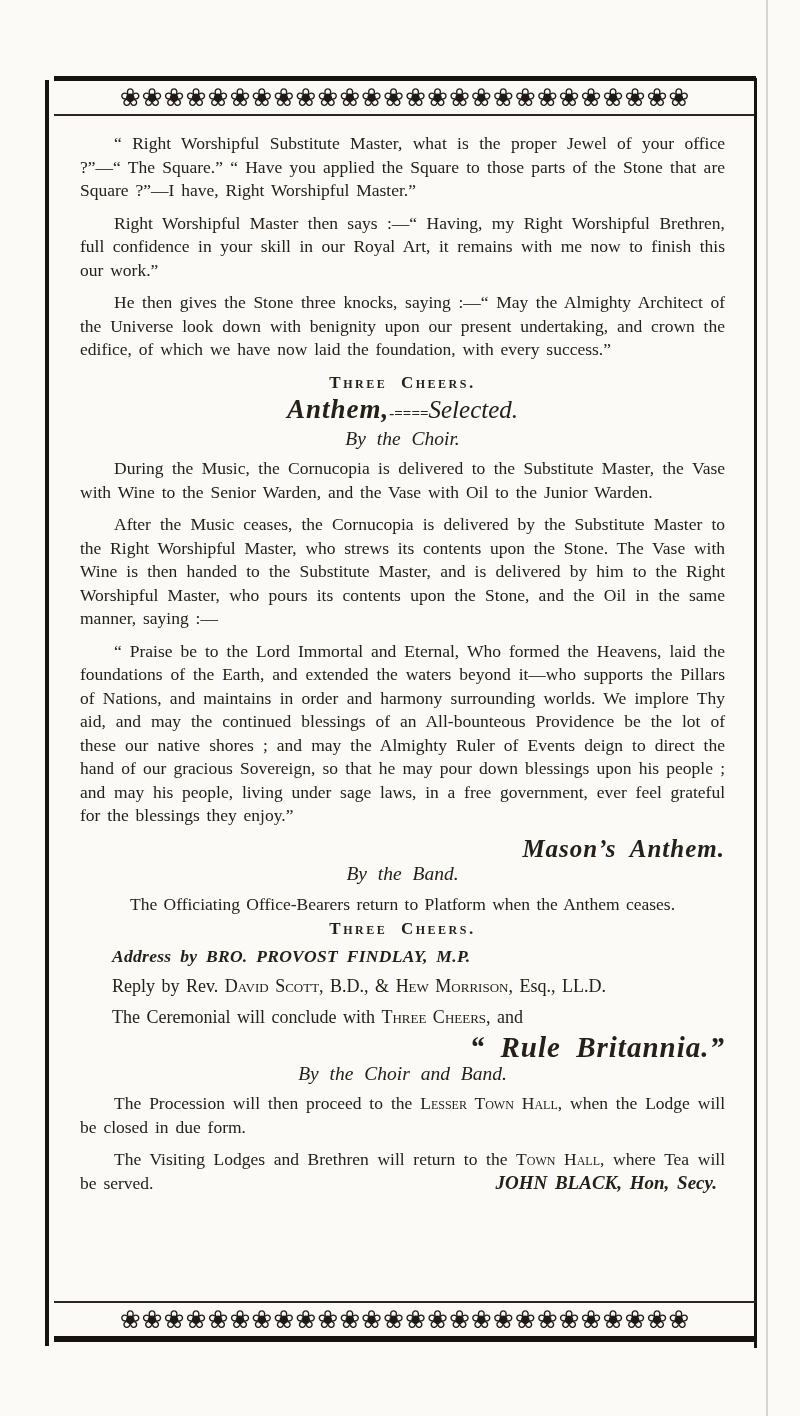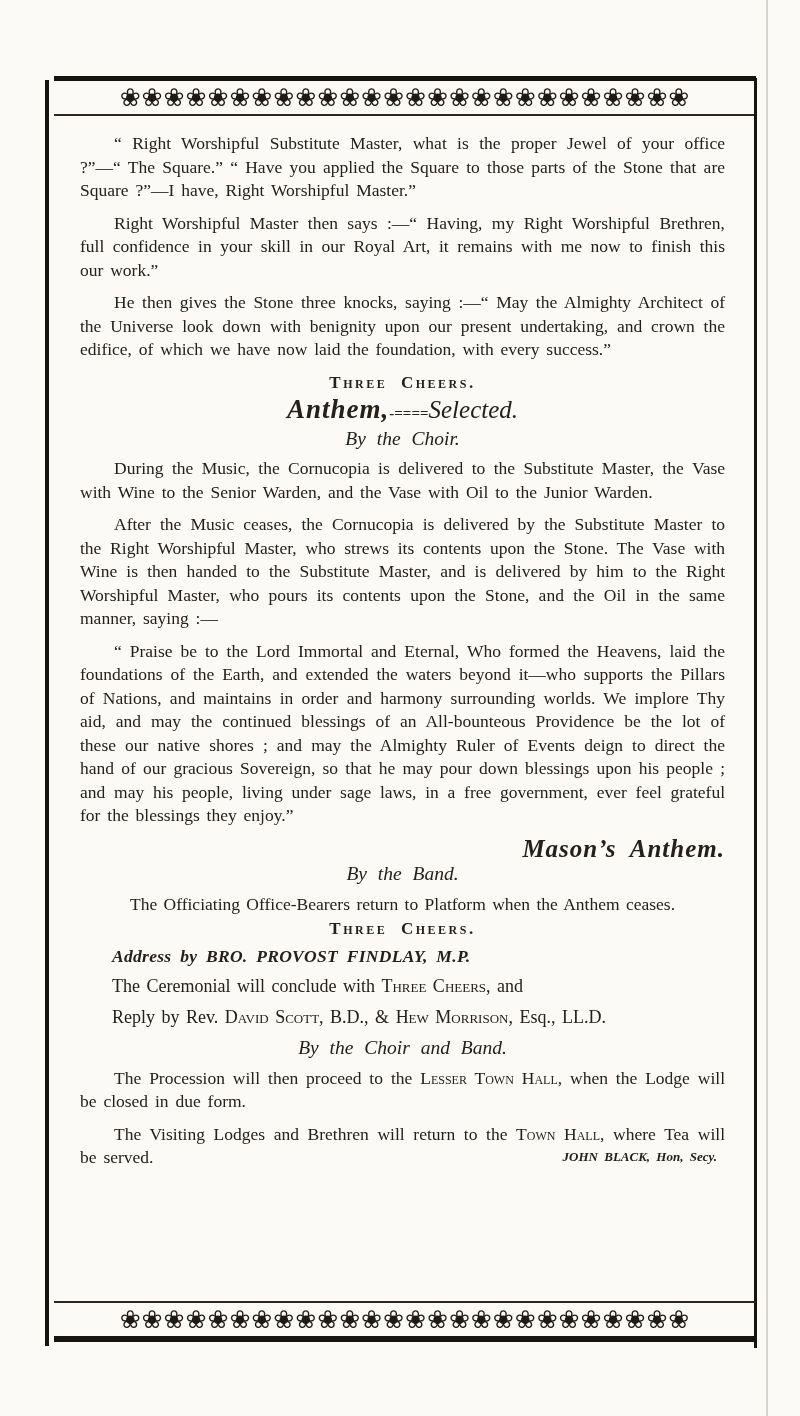--- a/index.html
+++ b/index.html
@@ -48,21 +48,21 @@
   .center-line { text-align: center; margin: 0 0 0; word-spacing: 2px; }
   .address-line {
     font-weight: bold; font-style: italic; font-size: 17.5px;
     padding-left: 32px; margin: 2px 0 7px; word-spacing: 4px; letter-spacing: 0.3px;
   }
   .hang-line { padding-left: 32px; margin: 0 0 7px; font-size: 18px; word-spacing: 2px; }
   .sc { font-variant: small-caps; }
   .visiting-wrap { position: relative; }
   .signature {
     position: absolute; right: 8px; bottom: 1px;
-    font-weight: bold; font-style: italic; font-size: 13px; word-spacing: 3px;
+    font-weight: bold; font-style: italic; font-size: 19px; word-spacing: 3px;
   }
 </style>
 </head>
 <body>
 
 <div class="page">
 
   <div class="band band-top">❀❀❀❀❀❀❀❀❀❀❀❀❀❀❀❀❀❀❀❀❀❀❀❀❀❀</div>
   <div class="rule-left"></div>
   <div class="rule-right"></div>
@@ -98,24 +98,25 @@
 
     <div class="section-title">Mason’s Anthem.</div>
     <div class="byline">By the Band.</div>
 
     <div class="center-line">The Officiating Office-Bearers return to Platform when the Anthem ceases.</div>
 
     <div class="cheers">Three Cheers.</div>
 
     <div class="address-line">Address by BRO. PROVOST FINDLAY, M.P.</div>
 
+    <div class="hang-line"><span>Reply by Rev. </span><span class="sc">David Scott</span><span>, B.D., &amp; </span><span class="sc">Hew Morrison</span><span>, Esq., LL.D.</span></div>
+
     <div class="hang-line"><span>The Ceremonial will conclude with </span><span class="sc">Three Cheers</span><span>, and</span></div>
 
-    <div class="hang-line"><span>Reply by Rev. </span><span class="sc">David Scott</span><span>, B.D., &amp; </span><span class="sc">Hew Morrison</span><span>, Esq., LL.D.</span></div>
-
+    <div class="section-title rule-title">“ Rule Britannia.”</div>
     <div class="byline">By the Choir and Band.</div>
 
     <p class="body"><span>The Procession will then proceed to the </span><span class="sc">Lesser Town Hall</span><span>, when the Lodge will be closed in due form.</span></p>
 
     <div class="visiting-wrap">
       <p class="body"><span>The Visiting Lodges and Brethren will return to the </span><span class="sc">Town Hall</span><span>, where Tea will be served.</span></p>
       <span class="signature">JOHN BLACK, Hon, Secy.</span>
     </div>
 
   </div>

